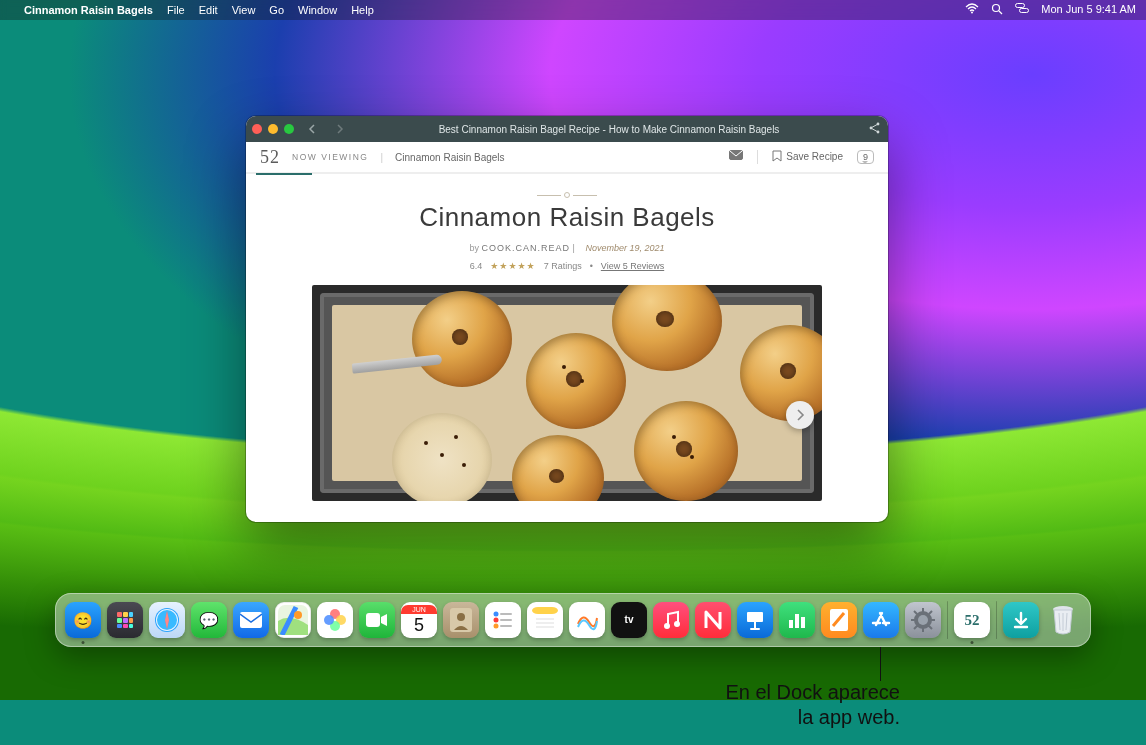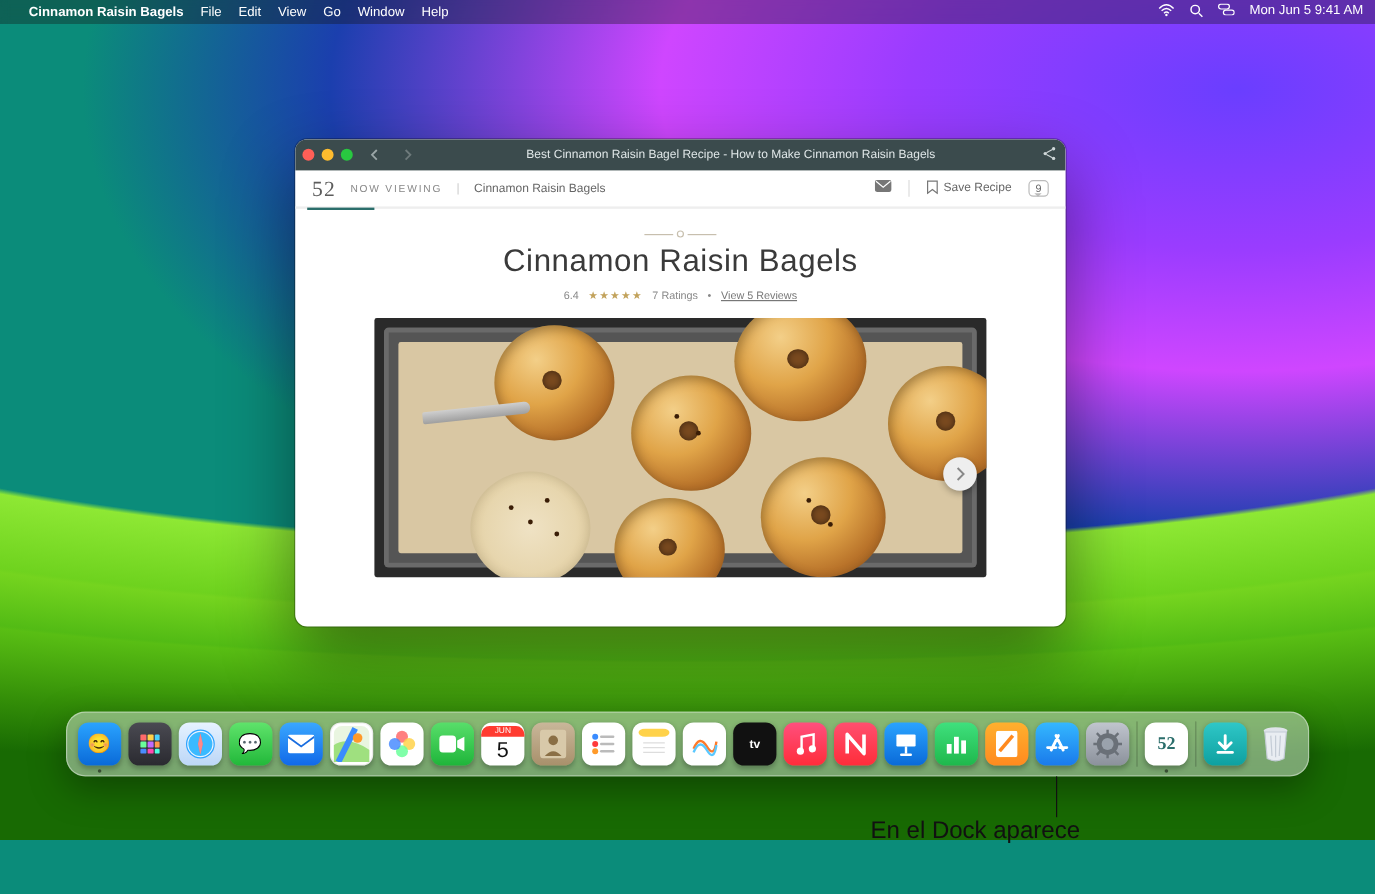--- a/index.html
+++ b/index.html
@@ -241,20 +241,26 @@
         </span>
       </div>
     </div>
     <div class="underline"></div>
 
     <div class="content">
       <div class="ornament">
           <span class="ring"></span>
         </div>
       <div class="h1">Cinnamon Raisin Bagels</div>
+      <div class="byline">
+        <span>by</span>
+        <span class="auth">COOK.CAN.READ</span>
+        <span> | </span>
+        <span class="date">November 19, 2021</span>
+      </div>
       <div class="ratingrow">
         <span>6.4</span>
         <span class="stars">★★★★★</span>
         <span>7 Ratings</span>
         <span>•</span>
         <span class="link">View 5 Reviews</span>
       </div>
 
       <div class="photo">
         <div class="tray"></div>
@@ -456,14 +462,15 @@
         <line x1="9" y1="9" x2="10" y2="26" stroke="#c4ccd6"></line>
         <line x1="13" y1="9" x2="13" y2="27" stroke="#c4ccd6"></line>
         <line x1="17" y1="9" x2="16" y2="26" stroke="#c4ccd6"></line>
       </svg>
     </div>
   </div>
 
   <div class="callout-line"></div>
   <div class="callout">
     <div>En el Dock aparece</div>
+    <div>la app web.</div>
   </div>
 </div>
 
 </body></html>

